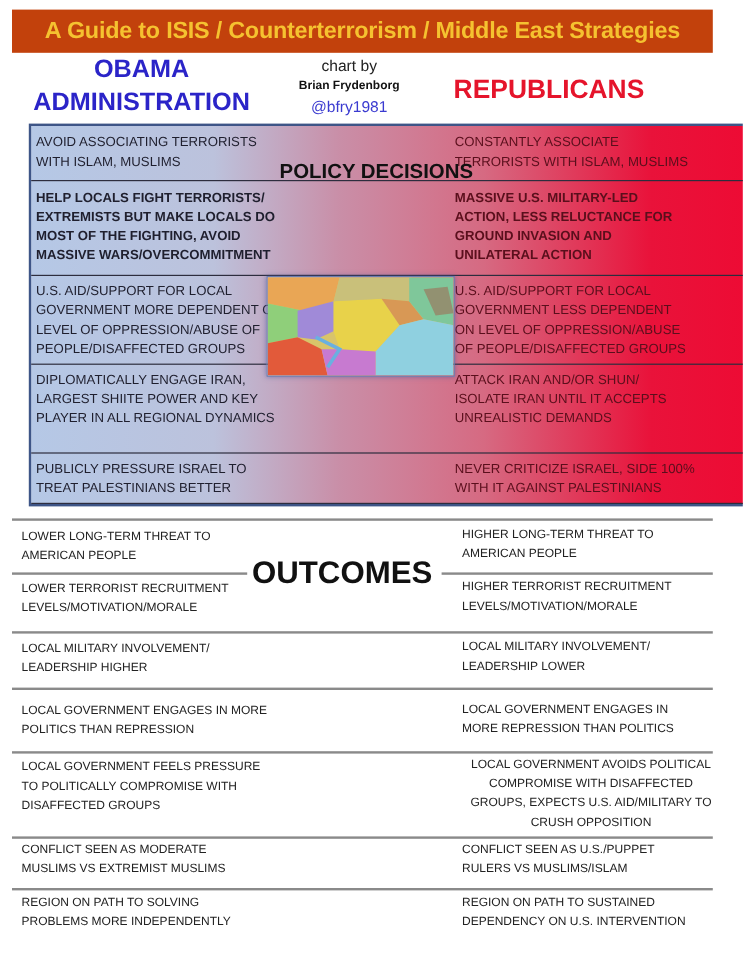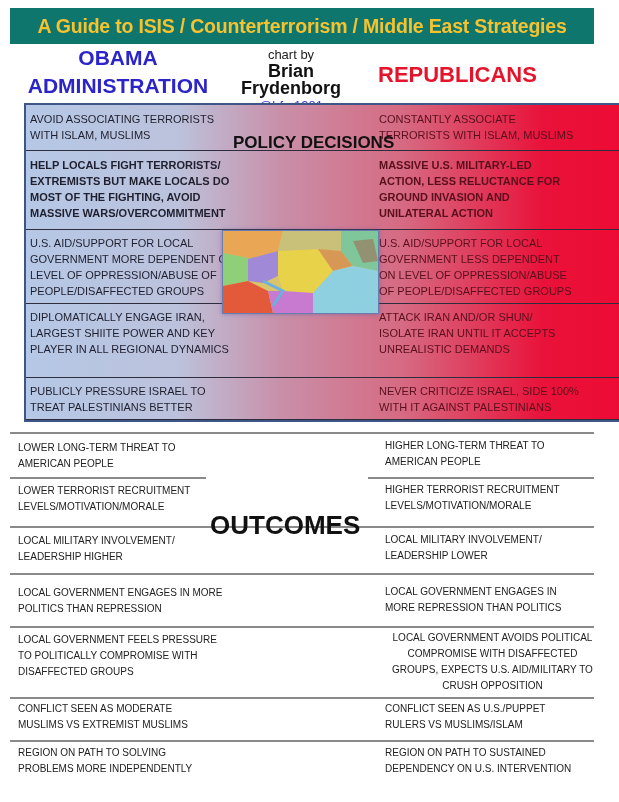--- a/index.html
+++ b/index.html
@@ -1,44 +1,44 @@
 <!DOCTYPE html>
 <html><head>
 <meta charset="utf-8">
 <style>
   html, body { margin: 0; padding: 0; background: #ffffff; }
   body { width: 619px; height: 802px; position: relative; overflow: hidden;
          font-family: "Liberation Sans", sans-serif; color: #222; }
   .title-bar { position: absolute; left: 10px; top: 8px; width: 584px; height: 36px;
-               background: #0f766e; color: #f5c230; font-weight: bold; font-size: 19.5px;
+               background: #c2410c; color: #f5c230; font-weight: bold; font-size: 19.5px;
                display: flex; align-items: center; justify-content: center; white-space: nowrap;
                letter-spacing: -0.2px; }
   .obama { position: absolute; left: 18px; top: 44px; width: 200px; text-align: center;
            color: #2b24c8; font-weight: bold; font-size: 21px; line-height: 28px; }
   .credit { position: absolute; left: 226px; top: 46px; width: 130px; text-align: center; font-size: 13px; line-height: 17px; }
   .credit .by { color: #222; }
-  .credit .name { font-weight: bold; color: #111; font-size: 18px; }
+  .credit .name { font-weight: bold; color: #111; font-size: 10px; }
   .credit .handle { color: #3a3ad0; }
   .repub { position: absolute; left: 378px; top: 62px; width: 200px; 
            color: #e5142b; font-weight: bold; font-size: 22px; }
   .policy-box { position: absolute; left: 24px; top: 103px; width: 612px; height: 319px;
                 border: 2px solid #3e5587; box-sizing: border-box;
                 background: linear-gradient(to right, #b5c8e6 0%, #bcc2dc 25%, #c98fa8 42%, #d66a82 62%, #e9123a 85%, #ee0a33 100%); }
   .policy-row { position: absolute; left: 0; right: 0; box-sizing: border-box; border-bottom: 1.5px solid #2d2d3e; }
   .policy-row:last-child { border-bottom: none; }
   .ptxt { position: absolute; font-size: 11px; line-height: 16px; text-transform: uppercase; }
   .ptxt.left { left: 4px; color: #1f1f2e; width: 210px; }
   .ptxt.right { left: 353px; color: #5a0f1c; width: 200px; }
   .policy-heading { position: absolute; left: 207px; top: 28px; font-weight: bold; font-size: 17px; color: #111; white-space: nowrap; }
   .map { position: absolute; left: 196px; top: 125px; width: 155px; height: 82px; border: 1px solid #6a7cb0;
          box-shadow: 0 0 4px rgba(80,90,160,.6); overflow: hidden; }
   .odiv { position: absolute; height: 0; border-top: 2px solid #8a8a8a; }
   .otxt { position: absolute; font-size: 10px; line-height: 16px; color: #222; text-transform: uppercase; }
   .outcomes-heading { position: absolute; left: 210px; top: 462px; width: 150px; text-align: right; font-weight: bold;
-                      font-size: 26px; color: #111; margin-top: 48px; }
+                      font-size: 26px; color: #111; }
   .arrow { position: absolute; left: 222px; width: 132px; height: 22px; }
 </style>
 </head>
 <body>
 
 <div class="title-bar">
   <span>A Guide to ISIS / Counterterrorism / Middle East Strategies</span>
 </div>
 
 <div class="obama">

